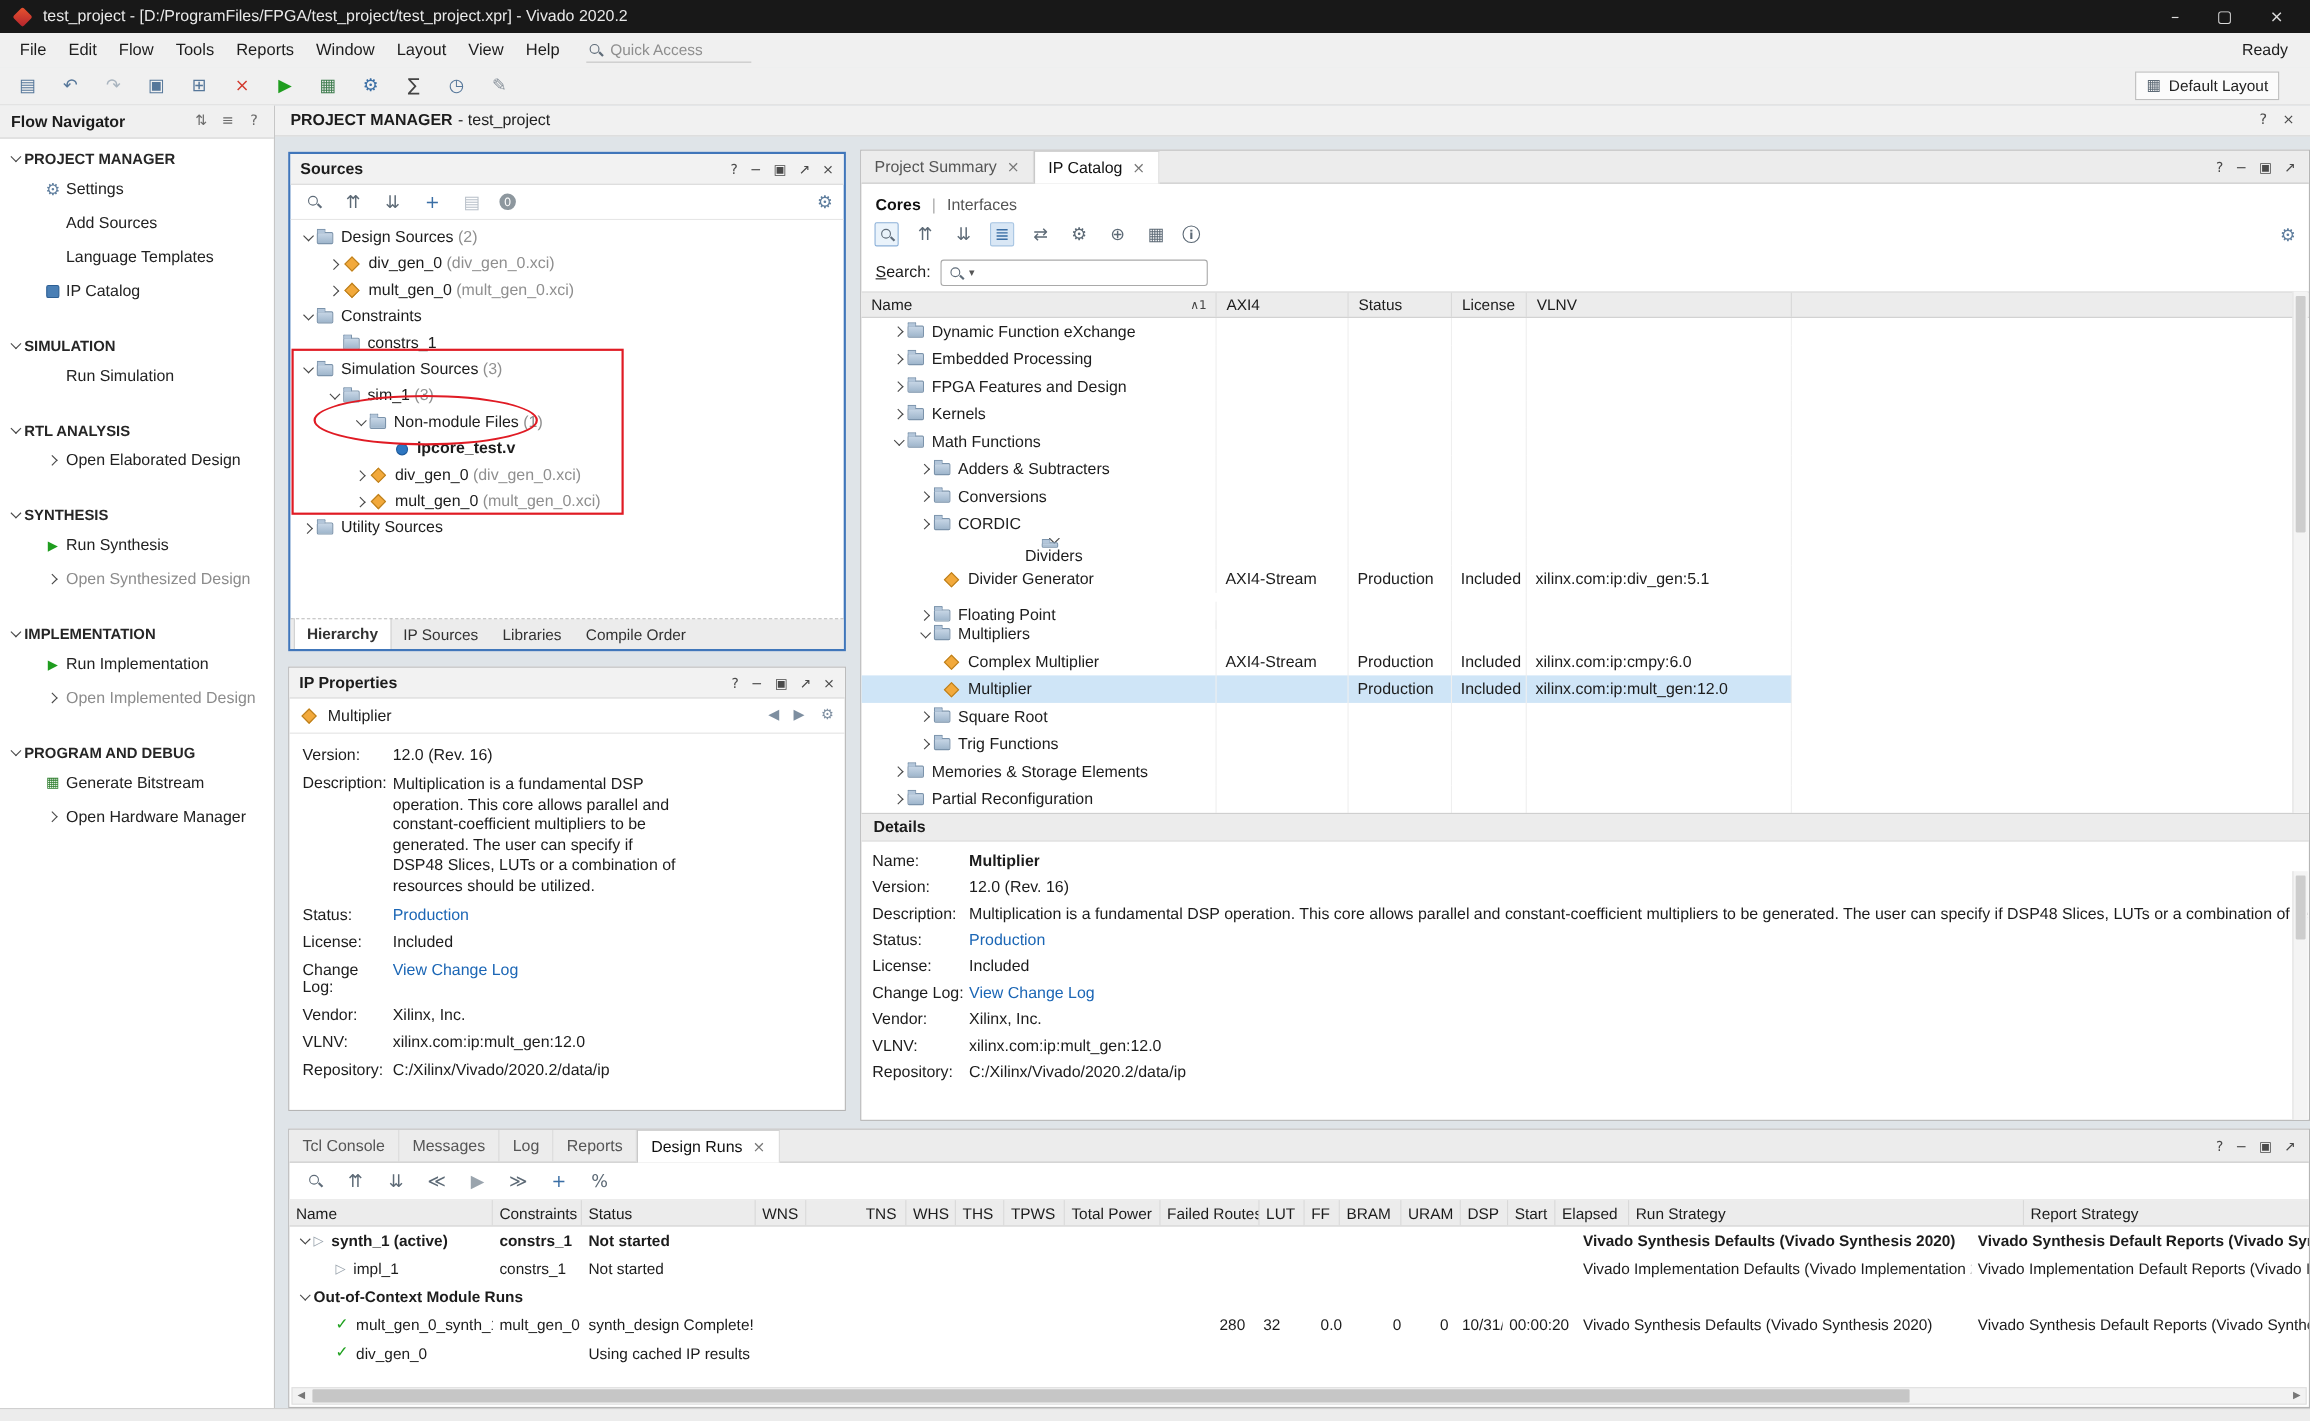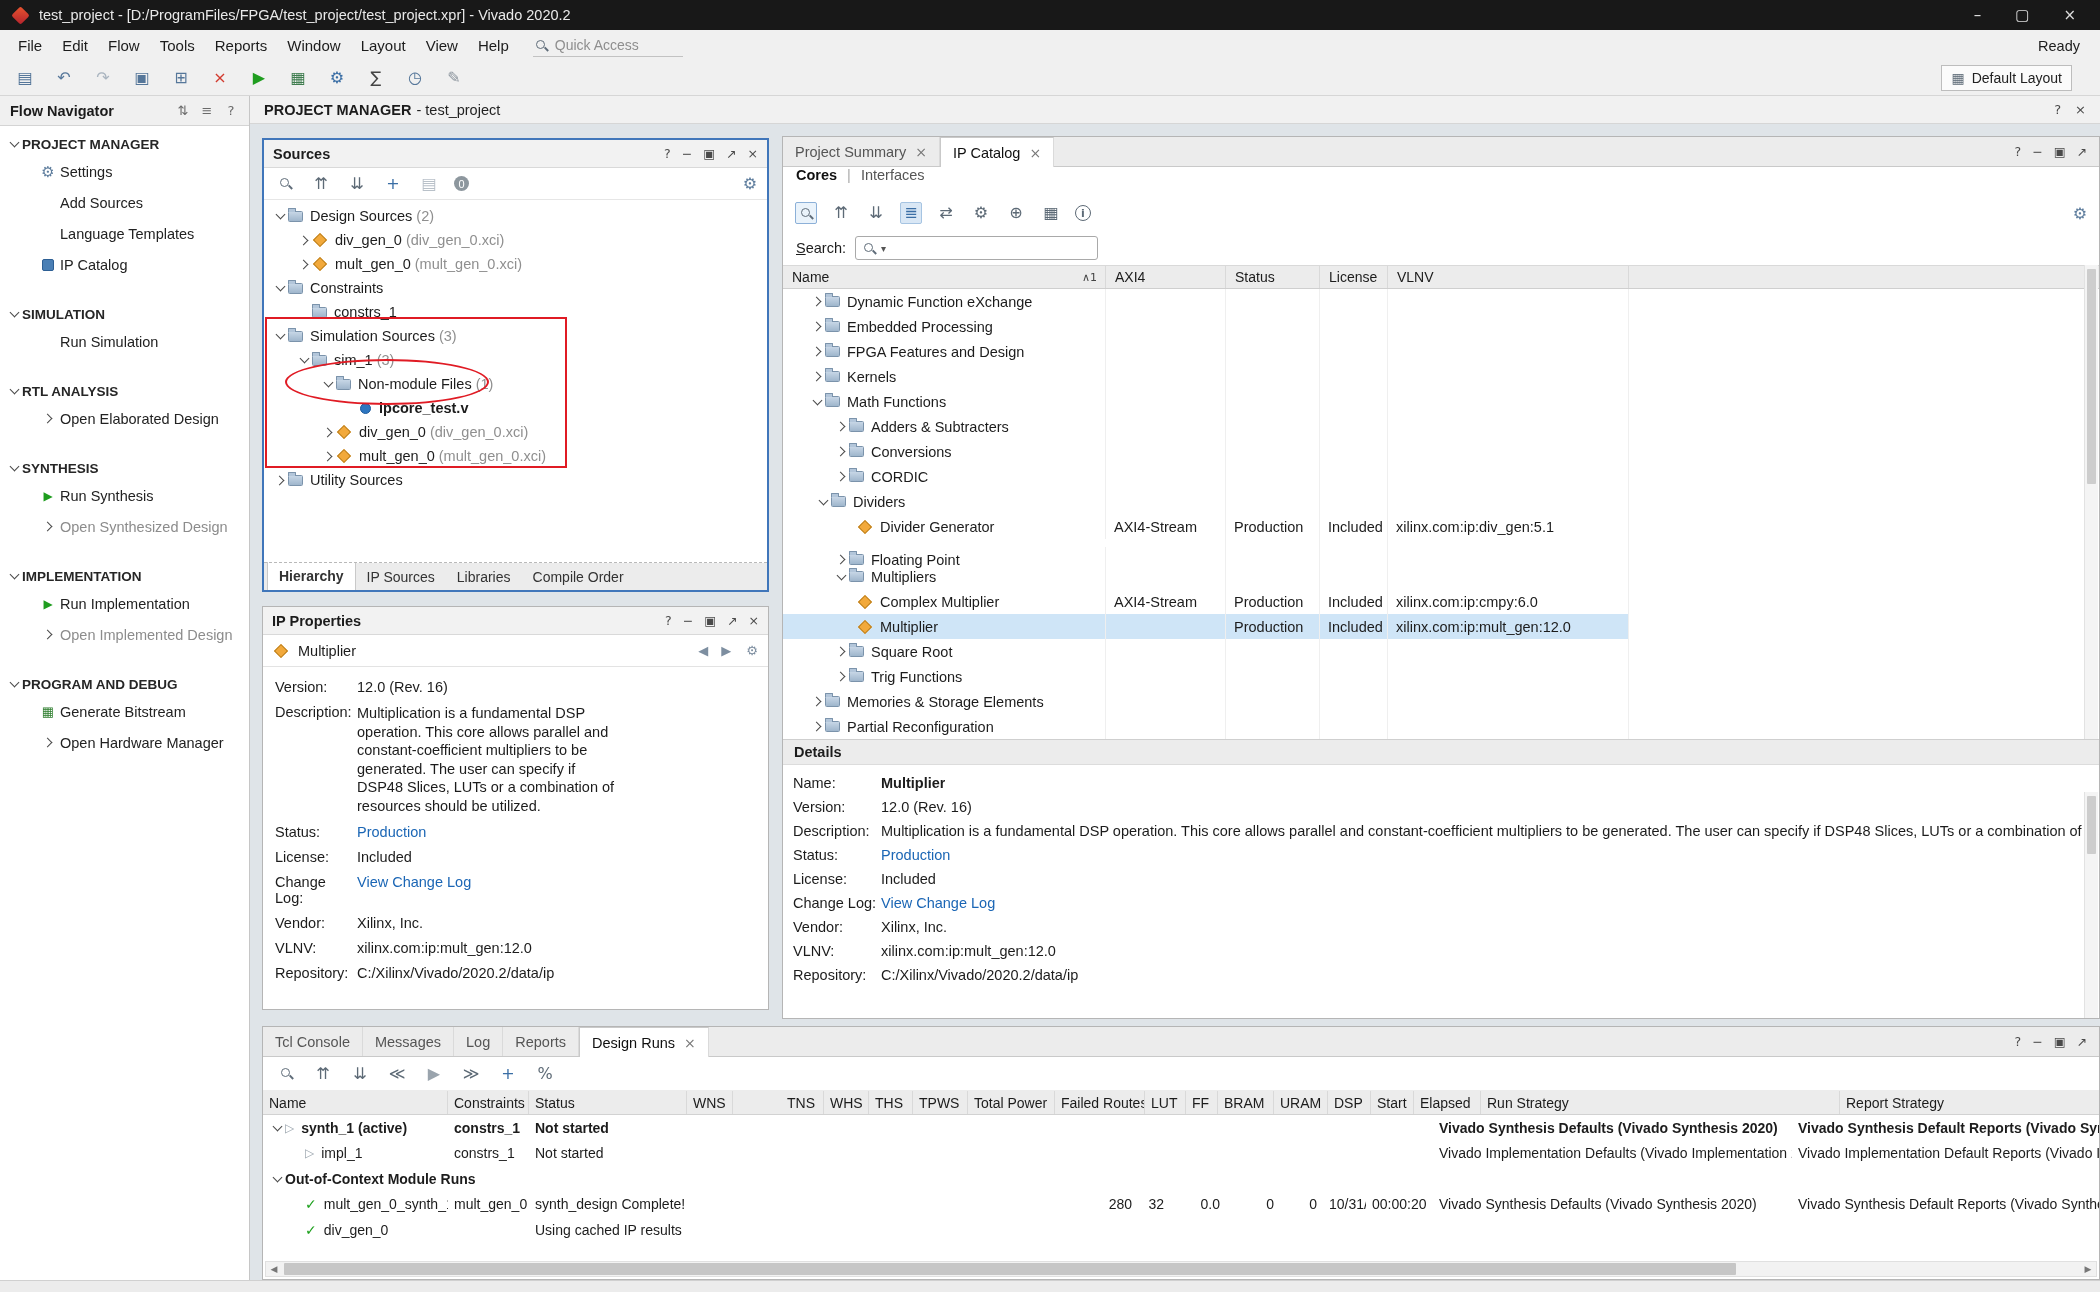--- a/index.html
+++ b/index.html
@@ -104,21 +104,21 @@
   .ipp-lab{width:82px;min-width:82px;margin-left:12px}
   .ipp-val{max-width:390px;white-space:nowrap;overflow:hidden}
   .ipp-val.wrap{width:268px;white-space:normal;line-height:18.5px}
 
   
   .cat-tabs-bar{display:flex;height:30px;min-height:30px;background:#ececec;border-bottom:1px solid #c9c9c9;align-items:stretch}
   .cat-tabs{display:flex}
   .cat-tab{display:flex;align-items:center;gap:9px;padding:0 12px;font-size:14.5px;color:#555;border-right:1px solid #dadada}
   .cat-tab.active{background:#fff;color:#101010;border-top:1px solid #c9c9c9;border-left:1px solid #c9c9c9;margin-bottom:-1px}
   .tab-x{color:#777;font-size:14px;font-family:"DejaVu Sans",sans-serif}
-  .cat-subtabs{height:28px;min-height:28px;display:flex;align-items:flex-start;padding:0 13px;gap:10px;font-size:14.5px}
+  .cat-subtabs{height:28px;min-height:28px;display:flex;align-items:flex-end;padding:0 13px;gap:10px;font-size:14.5px}
   .cat-subtab{color:#555}
   .cat-subtab.active{font-weight:bold;color:#111}
   .subtab-sep{color:#aaa}
   .cat-toolbar{height:36px;min-height:36px;display:flex;align-items:center;padding:0 12px}
   .cat-toolbar .tbgroup{gap:13px}
   .cat-search-row{height:34px;min-height:34px;display:flex;align-items:center;padding:0 13px;gap:9px;font-size:14.5px}
   .srch-label{text-decoration:underline;text-decoration-color:transparent}
   .srch-label::first-letter{text-decoration:underline}
   .search-box{width:243px;height:24px;border:1px solid #a9a9a9;border-radius:3px;display:flex;align-items:center;gap:5px;padding:0 7px;background:#fff}
   .search-box .ls-caret{font-size:10px}
@@ -699,21 +699,21 @@
                 </span>
                 <i class="icon-folder"></i>
                 <span class="t-label">CORDIC</span>
               </div>
               <div class="cat-cell" style="width: 120px;"></div>
               <div class="cat-cell" style="width: 94px;"></div>
               <div class="cat-cell" style="width: 68px;"></div>
               <div class="cat-cell" style="width: 241px;"></div>
             </div>
             <div class="cat-row">
-              <div class="cat-cell namecell" style="width: 323px; padding-left: 32px;">
+              <div class="cat-cell namecell" style="width: 323px; padding-left: 32px; flex-direction: column;">
                 <span class="chevslot">
                   <i class="chev down"></i>
                 </span>
                 <i class="icon-folder"></i>
                 <span class="t-label">Dividers</span>
               </div>
               <div class="cat-cell" style="width: 120px;"></div>
               <div class="cat-cell" style="width: 94px;"></div>
               <div class="cat-cell" style="width: 68px;"></div>
               <div class="cat-cell" style="width: 241px;"></div>

